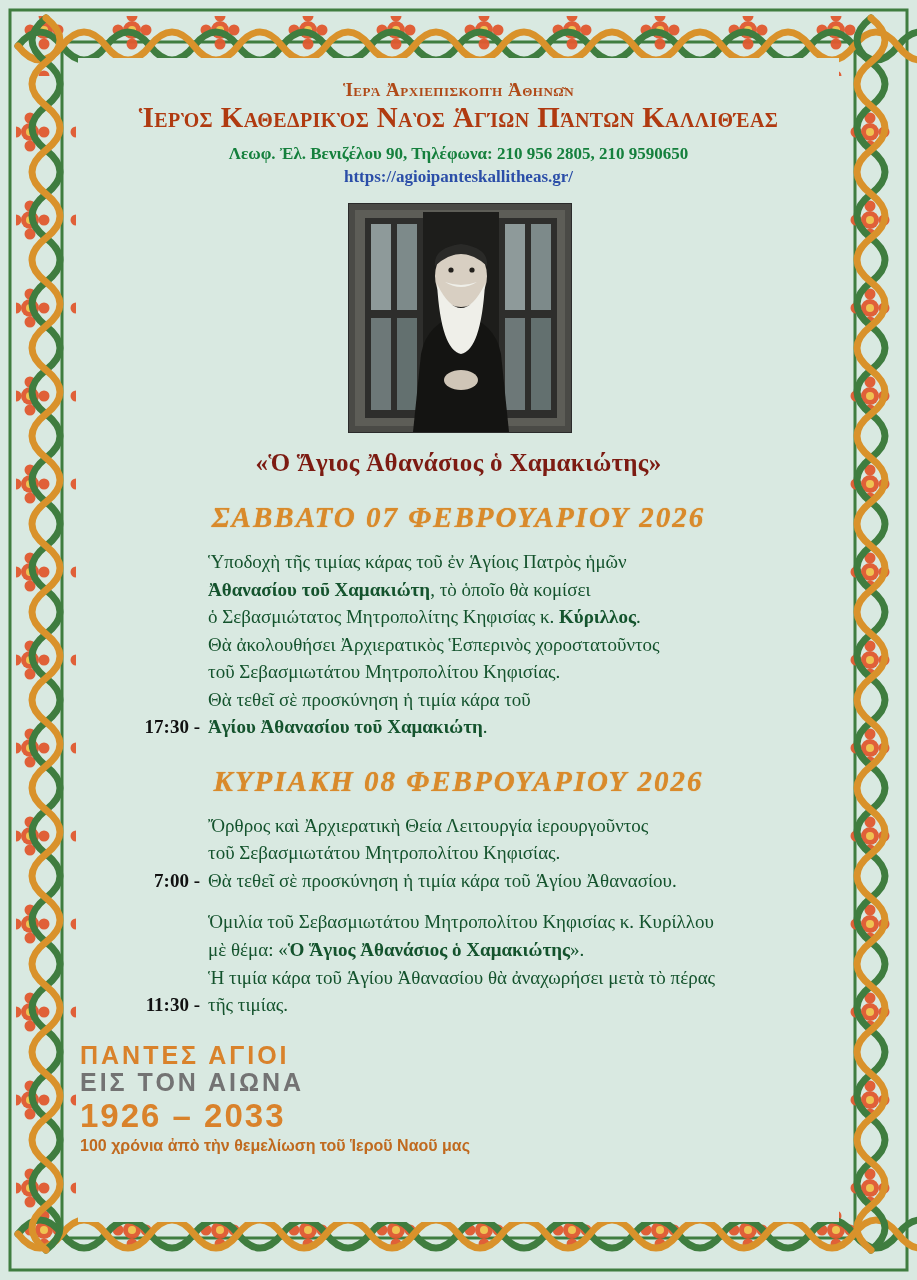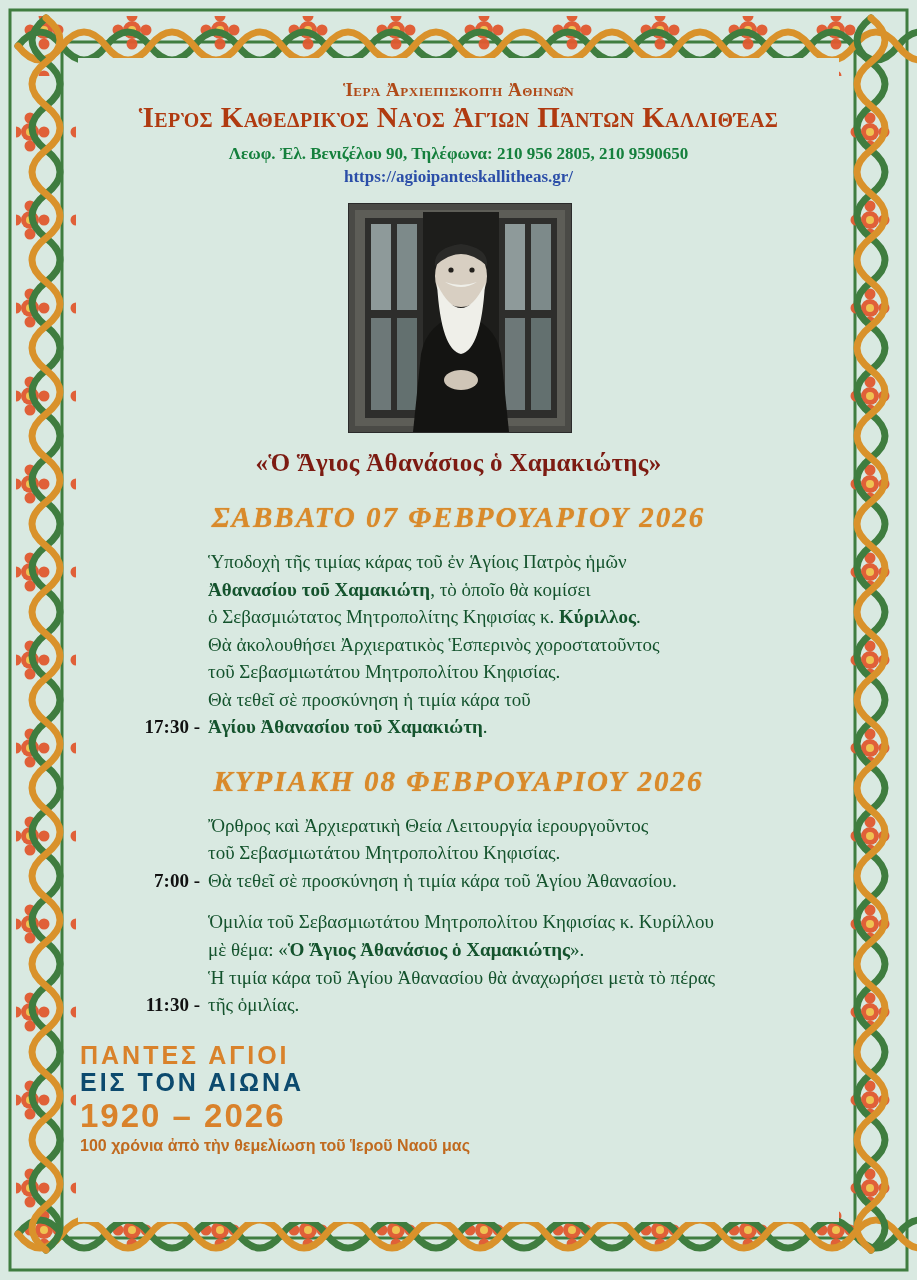--- a/index.html
+++ b/index.html
@@ -142,21 +142,21 @@
     text-align: left;
   }
   .footer-l1 {
     color: #d9822b;
     font-family: "Liberation Sans", sans-serif;
     font-size: 25px;
     font-weight: bold;
     letter-spacing: 3px;
   }
   .footer-l2 {
-    color: #0c4a6e;
+    color: #737373;
     font-family: "Liberation Sans", sans-serif;
     font-size: 25px;
     font-weight: bold;
     letter-spacing: 3px;
     margin-top: -2px;
   }
   .footer-years {
     color: #d9822b;
     font-family: "Liberation Sans", sans-serif;
     font-size: 33px;
@@ -294,26 +294,26 @@
             <div><span>τοῦ Σεβασμιωτάτου Μητροπολίτου Κηφισίας.</span></div>
             <div><span>Θὰ τεθεῖ σὲ προσκύνηση ἡ τιμία κάρα τοῦ Ἁγίου Ἀθανασίου.</span></div>
           </div>
       </div>
       <div class="sched-row">
         <div class="sched-time">11:30 -</div>
         <div class="sched-body" id="d1e1">
             <div><span>Ὁμιλία τοῦ Σεβασμιωτάτου Μητροπολίτου Κηφισίας κ. Κυρίλλου</span></div>
             <div><span>μὲ θέμα: «</span><b>Ὁ Ἅγιος Ἀθανάσιος ὁ Χαμακιώτης</b><span>».</span></div>
             <div><span>Ἡ τιμία κάρα τοῦ Ἁγίου Ἀθανασίου θὰ ἀναχωρήσει μετὰ τὸ πέρας</span></div>
-            <div><span>τῆς ὁμιλίας.</span></div>
+            <div><span>τῆς τιμίας.</span></div>
           </div>
       </div>
     </div>
 
     <div class="footer">
       <div class="footer-l1">ΠΑΝΤΕΣ ΑΓΙΟΙ</div>
       <div class="footer-l2">ΕΙΣ ΤΟΝ ΑΙΩΝΑ</div>
-      <div class="footer-years">1920 – 2026</div>
+      <div class="footer-years">1926 – 2033</div>
       <div class="footer-note">100 χρόνια ἀπὸ τὴν θεμελίωση τοῦ Ἱεροῦ Ναοῦ μας</div>
     </div>
 
   </div>
 </div>
 
 </body></html>

